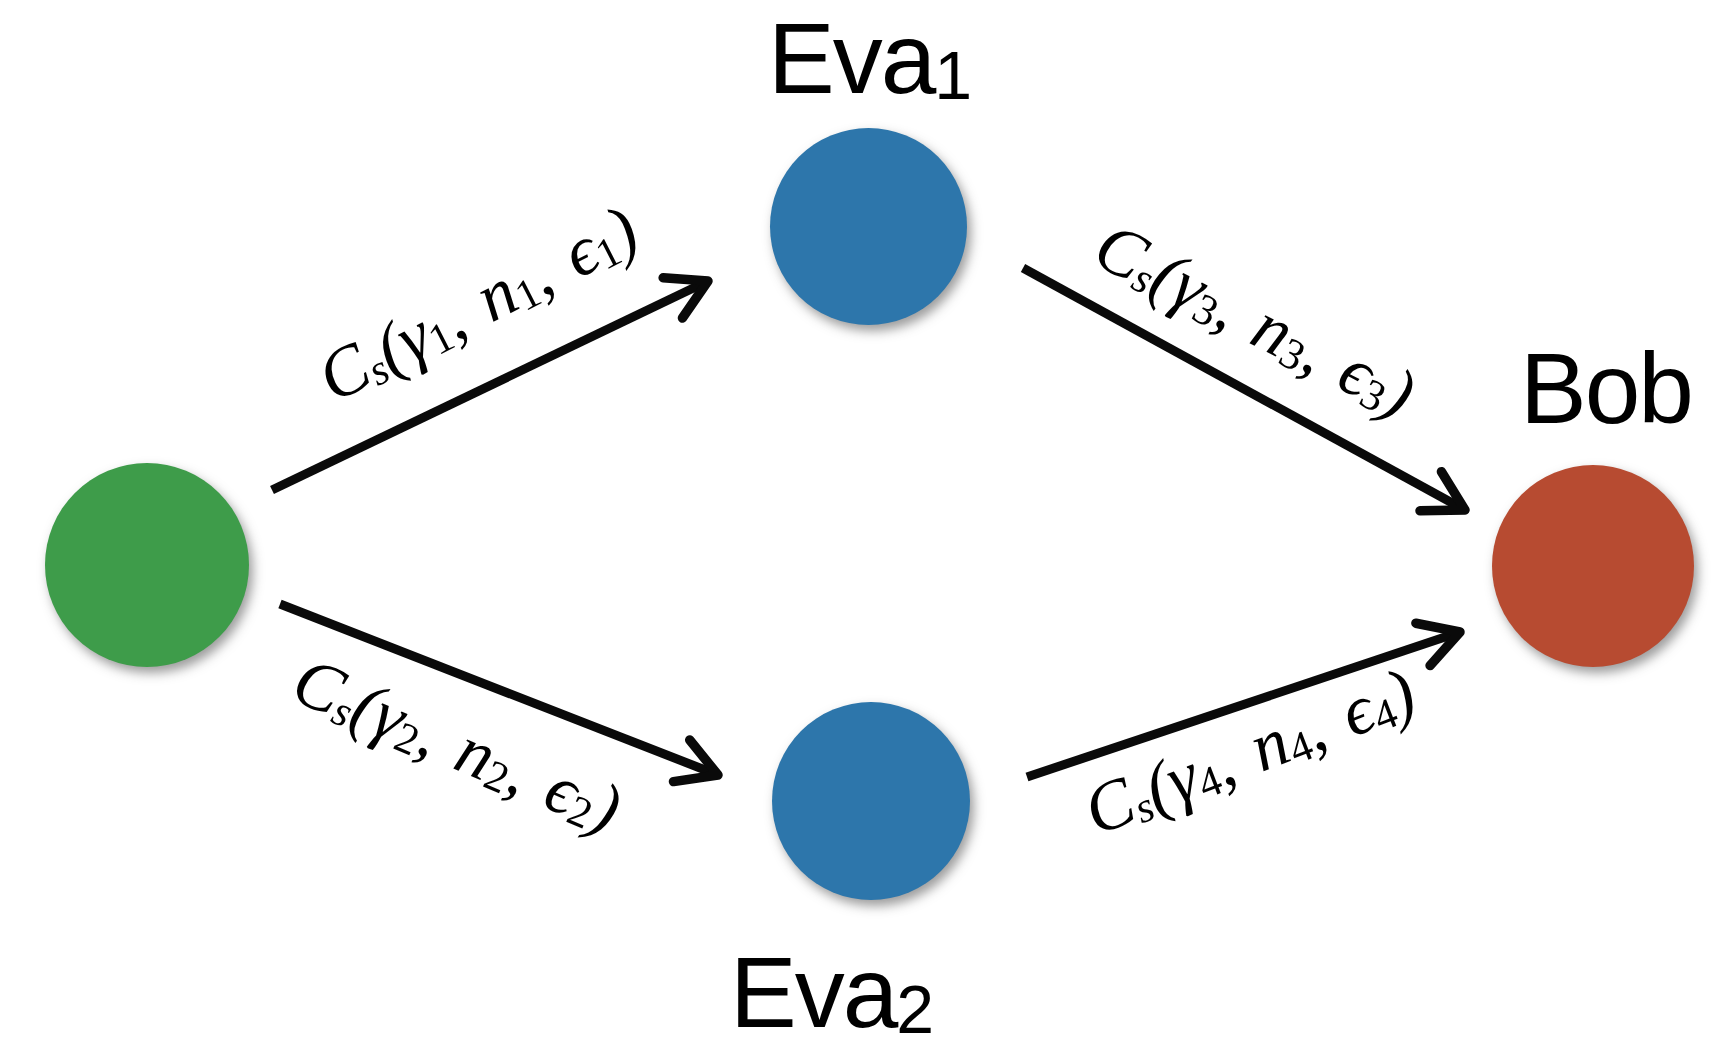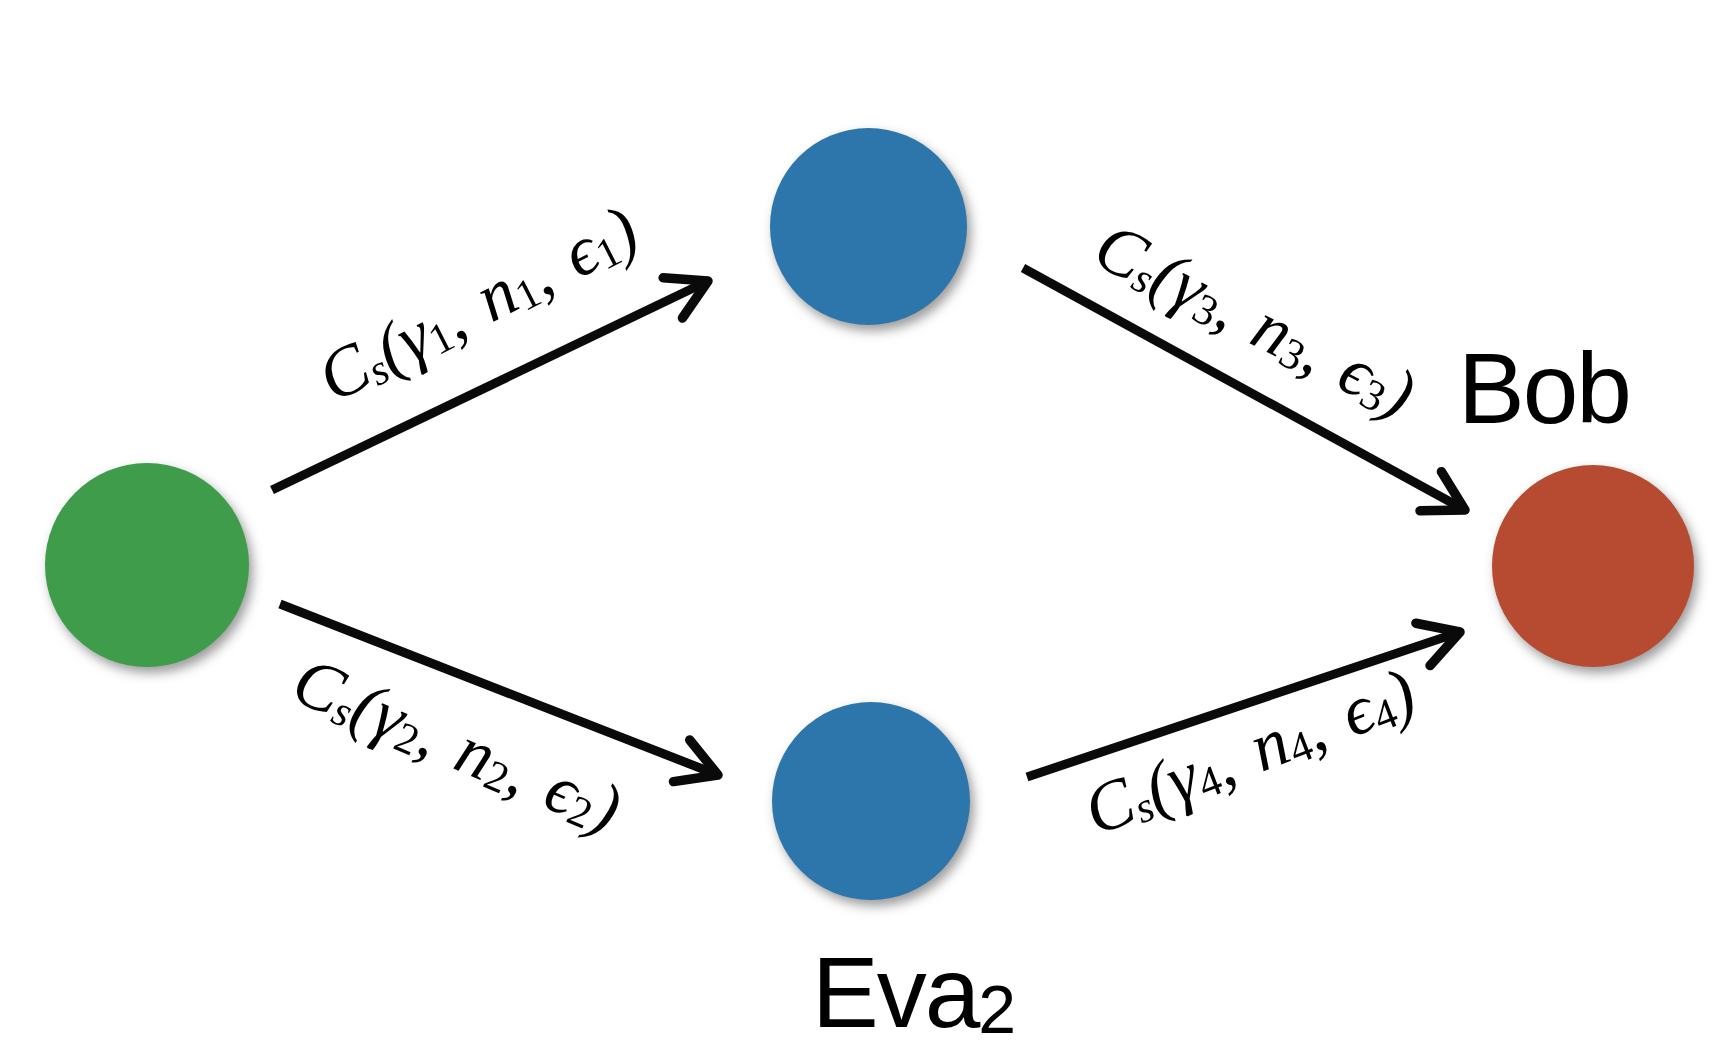--- a/index.html
+++ b/index.html
@@ -38,22 +38,22 @@
   .nlabel sub {
     font-size: .68em;
     line-height: 0;
     vertical-align: baseline;
     position: relative;
     top: .09em;
     letter-spacing: 0;
   }
   .nlabel.alice { left: 24px;  top: 327px; }
   .nlabel.eva1  { left: 768px; top: 7px;   width: 200px; text-align: center; }
-  .nlabel.eva2  { left: 812px; top: 941px; width: 200px; text-align: left; }
-  .nlabel.bob   { left: 1458px; top: 337px; }
+  .nlabel.eva2  { left: 730px; top: 941px; width: 200px; text-align: left; }
+  .nlabel.bob   { left: 1520px; top: 337px; }
 
   .mlabel {
     position: absolute;
     color: #000;
     font-family: "Liberation Serif", "DejaVu Serif", serif;
     font-style: italic;
     font-size: 70px;
     line-height: 1;
     white-space: nowrap;
     word-spacing: .08em;
@@ -88,20 +88,21 @@
     <line x1="280" y1="604" x2="718" y2="775" stroke="#0a0a0a" stroke-width="9" marker-end="url(#arrowhead)" style="stroke: rgb(10, 10, 10);"></line>
     <line x1="1023" y1="268" x2="1465" y2="510" stroke="#0a0a0a" stroke-width="9" marker-end="url(#arrowhead)" style="stroke: rgb(10, 10, 10);"></line>
     <line x1="1027" y1="777" x2="1460" y2="632" stroke="#0a0a0a" stroke-width="9" marker-end="url(#arrowhead)" style="stroke: rgb(10, 10, 10);"></line>
   </svg>
 
   <div class="node alice" style="background-color: rgb(62, 156, 74);"></div>
   <div class="node eva1" style="background-color: rgb(45, 118, 171);"></div>
   <div class="node eva2" style="background-color: rgb(45, 118, 171);"></div>
   <div class="node bob" style="background-color: rgb(183, 75, 49);"></div>
 
+  <div class="nlabel eva1"><span>Eva</span><sub>1</sub></div>
   <div class="nlabel eva2"><span>Eva</span><sub>2</sub></div>
   <div class="nlabel bob">Bob</div>
 
   <div class="mlabel l1"><span>C</span><sub class="it">s</sub><span>(</span><span>γ</span><sub>1</sub><span>, </span><span>n</span><sub>1</sub><span>, </span><span>ϵ</span><sub>1</sub><span>)</span></div>
 
   <div class="mlabel l2"><span>C</span><sub class="it">s</sub><span>(</span><span>γ</span><sub>2</sub><span>, </span><span>n</span><sub>2</sub><span>, </span><span>ϵ</span><sub>2</sub><span>)</span></div>
 
   <div class="mlabel l3"><span>C</span><sub class="it">s</sub><span>(</span><span>γ</span><sub>3</sub><span>, </span><span>n</span><sub>3</sub><span>, </span><span>ϵ</span><sub>3</sub><span>)</span></div>
 
   <div class="mlabel l4"><span>C</span><sub class="it">s</sub><span>(</span><span>γ</span><sub>4</sub><span>, </span><span>n</span><sub>4</sub><span>, </span><span>ϵ</span><sub>4</sub><span>)</span></div>

